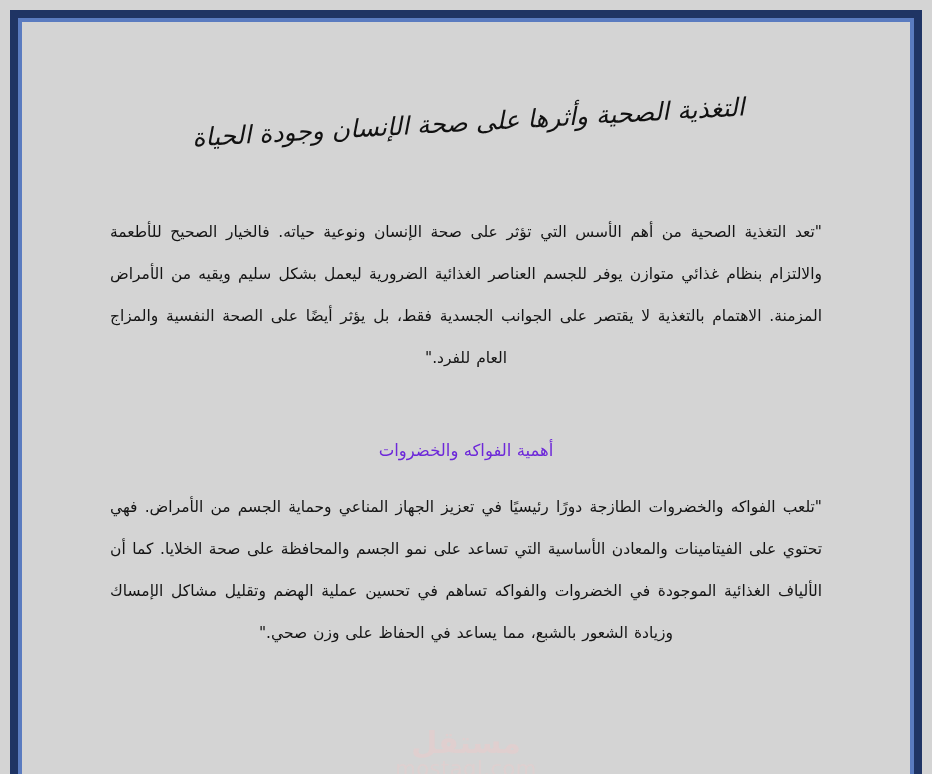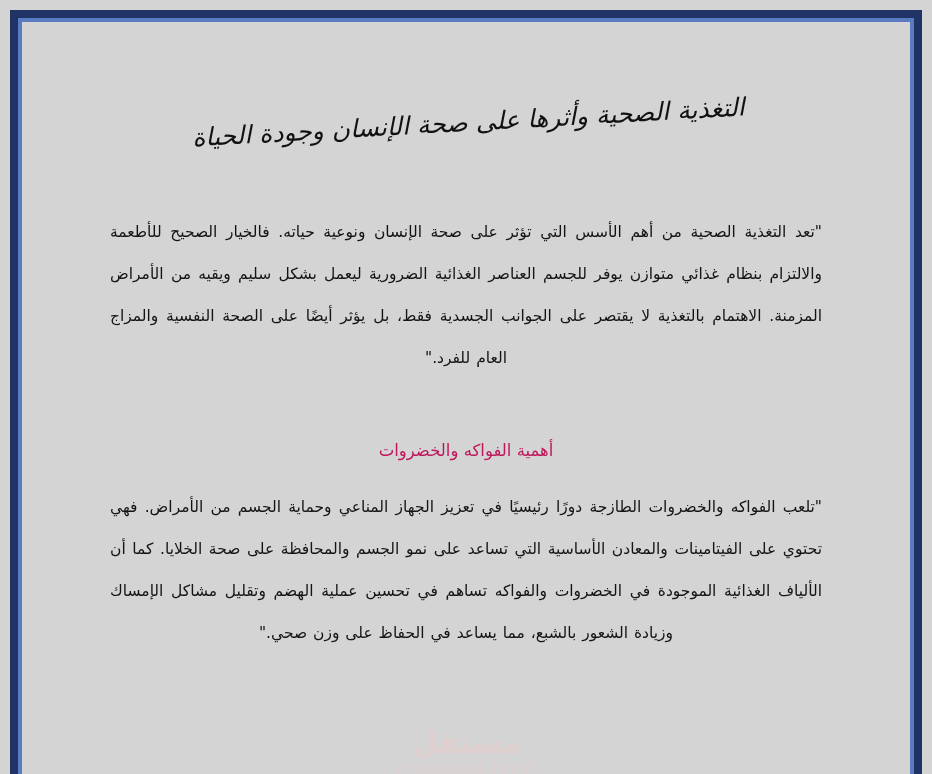--- a/index.html
+++ b/index.html
@@ -82,21 +82,21 @@
   #paragraph-intro { padding-top: 74px; }
 
   .section-heading {
     margin: 0;
     padding-top: 62px;
     direction: rtl;
     text-align: center;
     font-family: "DejaVu Sans", sans-serif;
     font-size: 16.5px;
     font-weight: 400;
-    color: #be185d;
+    color: #6d28d9;
     letter-spacing: 0.2px;
   }
 
   #paragraph-fruits { padding-top: 26px; }
 
   
   .watermark {
     position: absolute;
     left: 50%;
     top: 706px;

